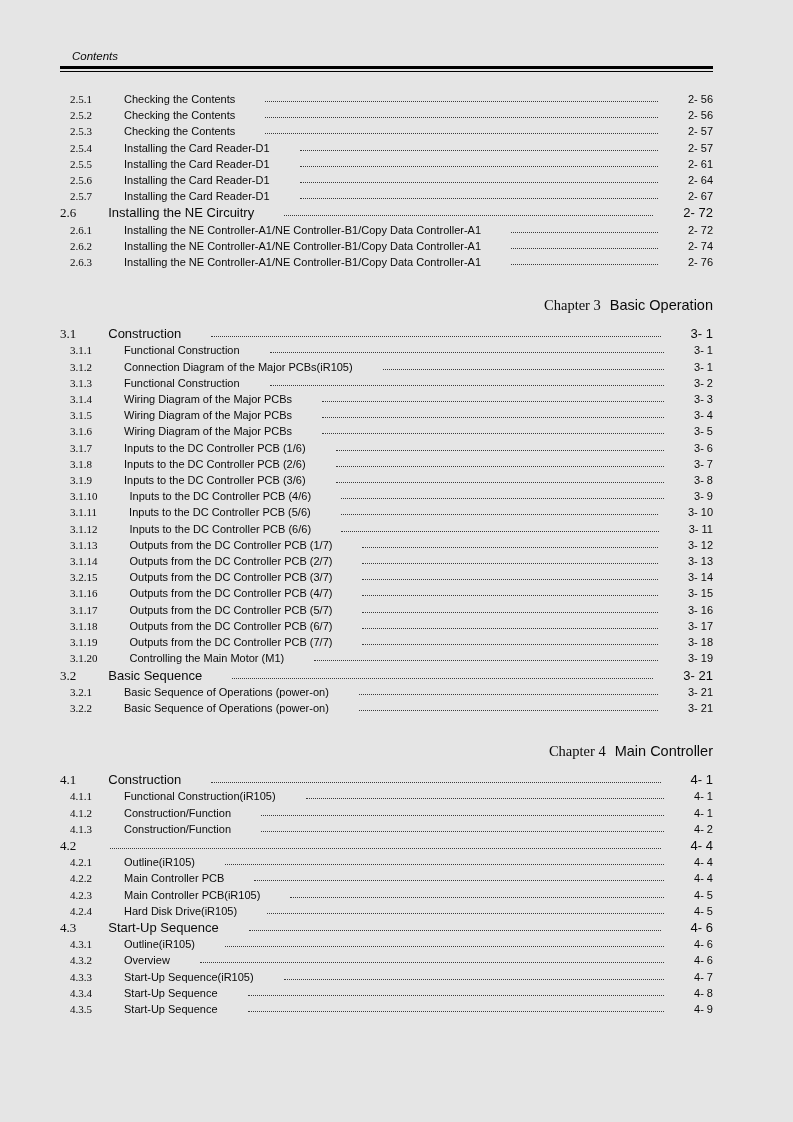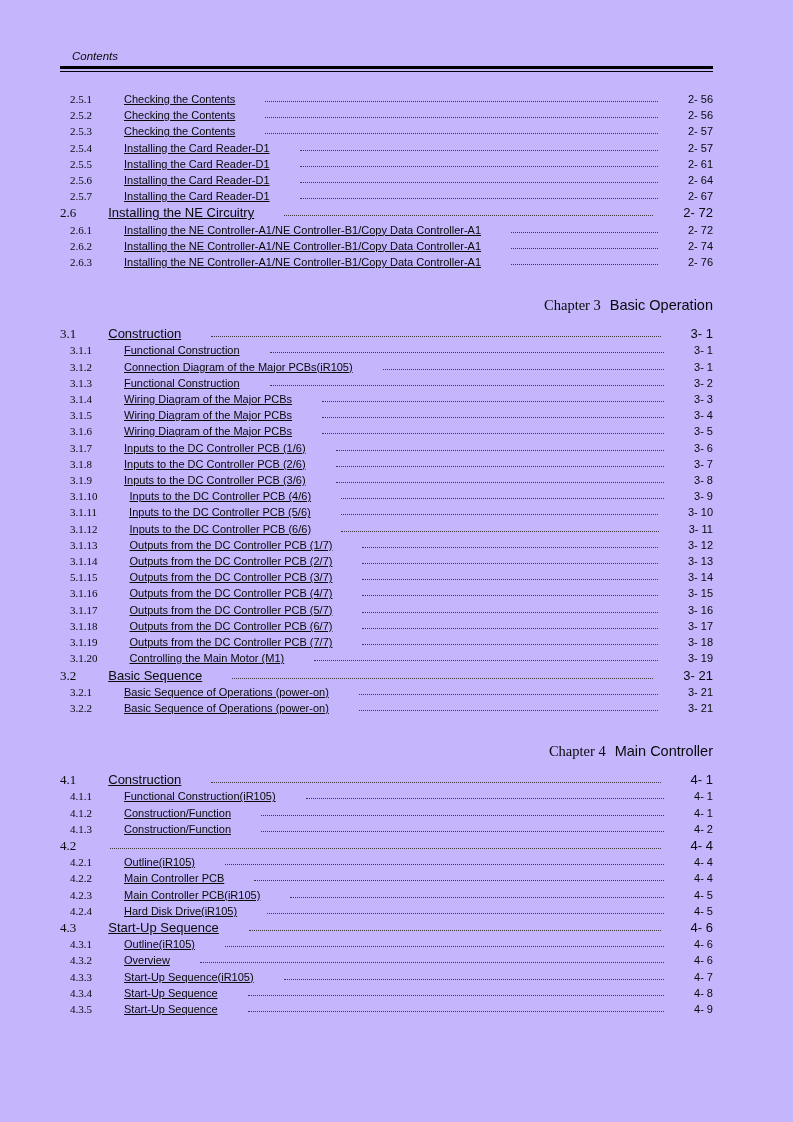--- a/index.html
+++ b/index.html
@@ -4,21 +4,21 @@
 <style>
   html, body {
     margin: 0;
     padding: 0;
     background: #ffffff;
   }
   .page {
     position: relative;
     width: 793px;
     height: 1122px;
-    background: #c4b5fd;
+    background: #e5e5e5;
     color: #0a0a0a;
     font-family: "Liberation Sans", sans-serif;
     overflow: hidden;
   }
   
   .header {
     position: absolute;
     left: 60px;
     right: 80px;
     top: 50px;
@@ -62,21 +62,20 @@
     white-space: nowrap;
     gap: 28px;
   }
   .row .num {
     font-family: "Liberation Serif", serif;
     margin-right: 4px;
     flex: 0 0 auto;
   }
   .row .title {
     flex: 0 0 auto;
-    text-decoration: underline;
   }
   .row .leader {
     flex: 1 1 auto;
     min-width: 12px;
     height: 4px;
     margin: 0 2px;
     position: relative;
   }
   .row .leader::after {
     content: "";
@@ -264,21 +263,21 @@
           <span class="leader"></span>
           <span class="pagenum">3- 12</span>
         </div>
         <div class="row lvl3">
           <span class="num">3.1.14</span>
           <span class="title">Outputs from the DC Controller PCB (2/7)</span>
           <span class="leader"></span>
           <span class="pagenum">3- 13</span>
         </div>
         <div class="row lvl3">
-          <span class="num">5.1.15</span>
+          <span class="num">3.2.15</span>
           <span class="title">Outputs from the DC Controller PCB (3/7)</span>
           <span class="leader"></span>
           <span class="pagenum">3- 14</span>
         </div>
         <div class="row lvl3">
           <span class="num">3.1.16</span>
           <span class="title">Outputs from the DC Controller PCB (4/7)</span>
           <span class="leader"></span>
           <span class="pagenum">3- 15</span>
         </div>

